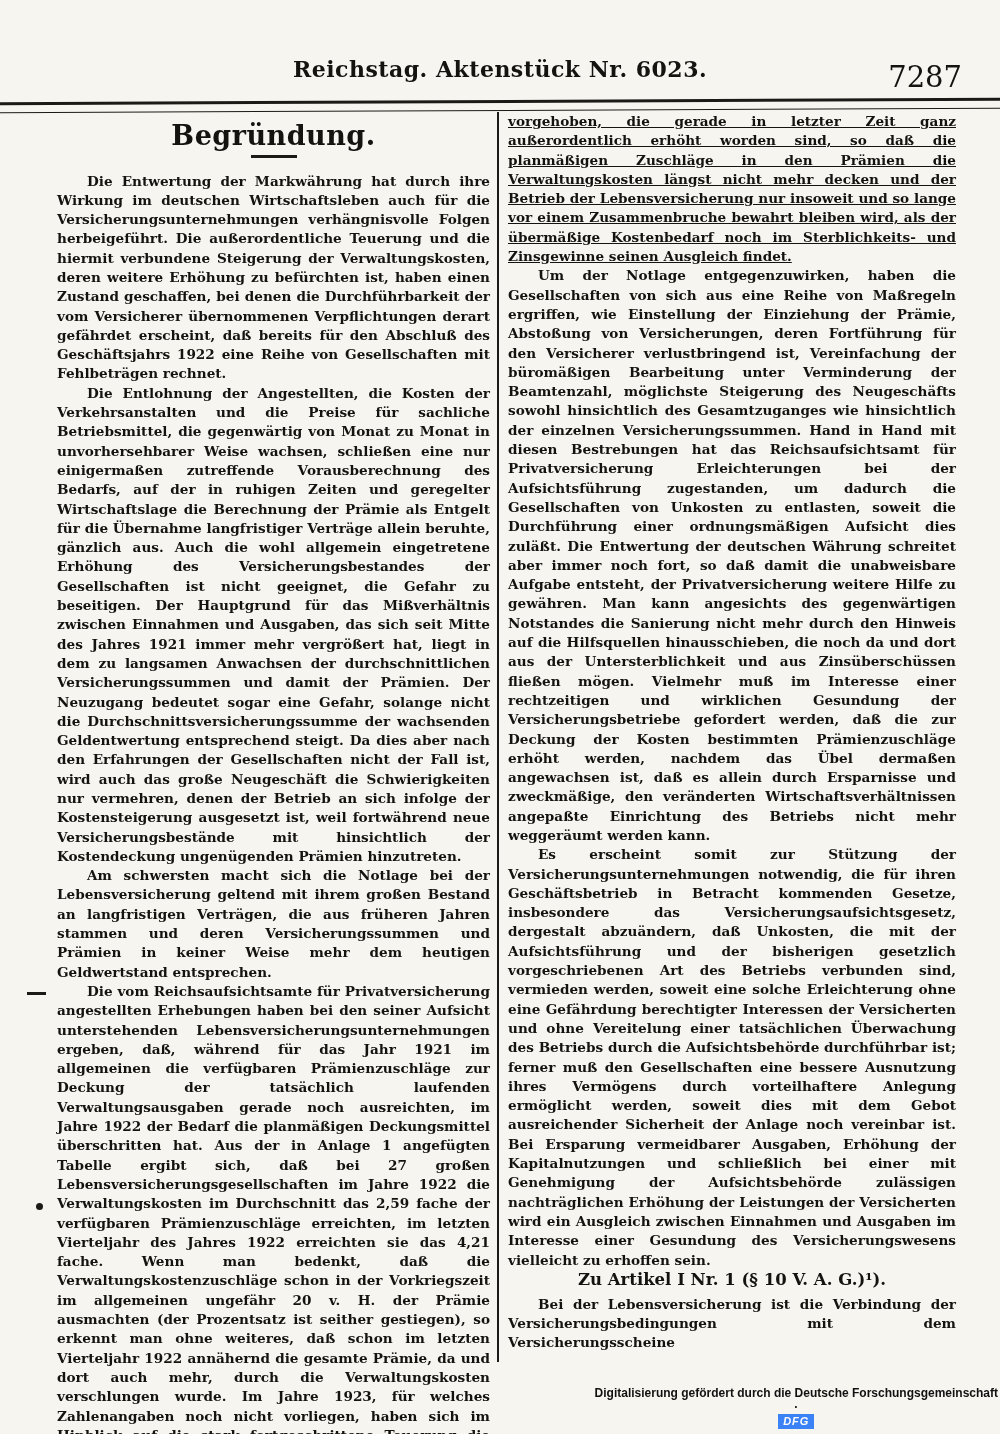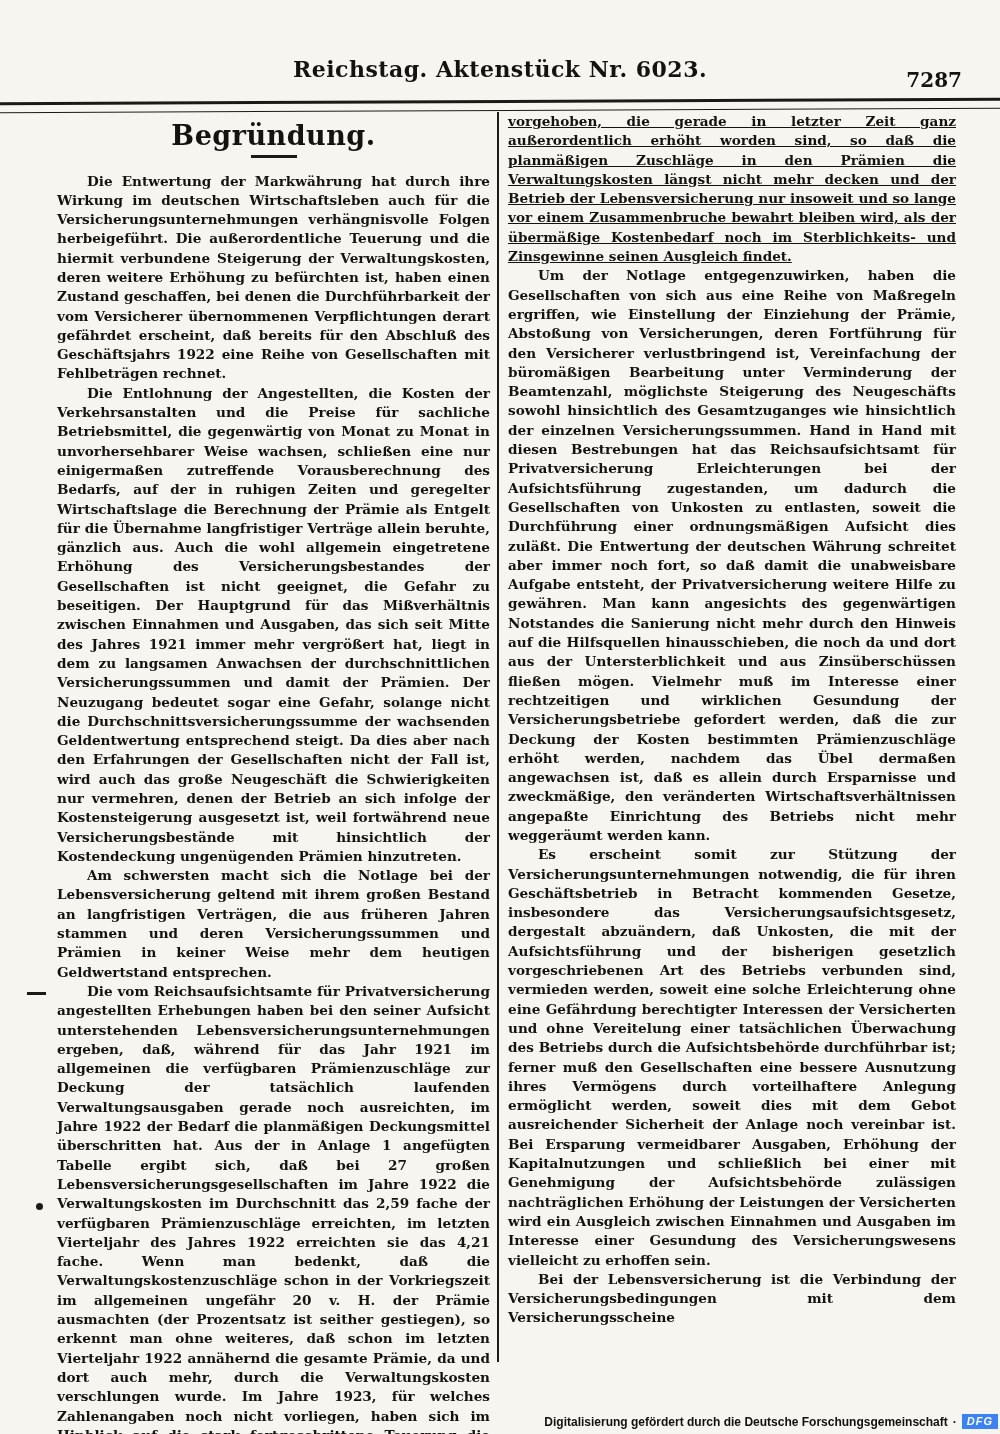--- a/index.html
+++ b/index.html
@@ -9,21 +9,21 @@
     font-family:"DejaVu Serif","Liberation Serif",serif;
     color:#151310;
   }
   .page{position:absolute;inset:0;border-radius:25px;}
   
   .header-center{
     position:absolute;top:56px;left:0;width:1000px;text-align:center;
     font-size:22px;font-weight:bold;letter-spacing:.5px;
   }
   .page-number{
-    position:absolute;top:68px;right:38px;font-size:20px;font-weight:bold;
+    position:absolute;top:60px;right:38px;font-size:29px;font-weight:normal;
   }
   .header-rule{
     position:absolute;top:100px;left:0;width:1002px;height:7px;
     border-top:3px solid #1c1a17;border-bottom:1.5px solid #1c1a17;
     transform:rotate(-0.25deg);
   }
   
   .col-divider{
     position:absolute;top:112px;left:497px;width:2px;height:1250px;background:#1c1a17;
   }
@@ -48,22 +48,23 @@
     text-align:center;font-size:19px;font-weight:bold;margin:16px 0 6px 0;
   }
   .article-heading{
     text-align:center;font-size:16.5px;font-weight:bold;margin:0 0 6px 0;
   }
   
   .margin-dash{position:absolute;left:27px;top:992px;width:19px;height:2.5px;background:#1c1a17;}
   .margin-dot{position:absolute;left:36px;top:1203px;width:7px;height:7px;border-radius:50%;background:#1c1a17;}
   
   .digit-bar{
-    position:absolute;right:2px;bottom:5px;display:flex;align-items:center;gap:5px;
+    position:absolute;right:2px;bottom:5px;display:flex;align-items:center;
     font-family:"Liberation Sans","DejaVu Sans",sans-serif;
+    flex-direction:column;
   }
   .digit-note{font-size:12px;font-weight:bold;color:#111;}
   .dfg-logo{
     display:inline-block;padding:1px 5px 2px 5px;font-size:11px;font-weight:bold;
     font-style:italic;color:#ffffff;background:#3b82f6;letter-spacing:1px;
   }
 </style>
 </head>
 <body>
 
@@ -85,20 +86,21 @@
     <p class="body-par">Die Entlohnung der Angestellten, die Kosten der Verkehrsanstalten und die Preise für sachliche Betriebsmittel, die gegenwärtig von Monat zu Monat in unvorhersehbarer Weise wachsen, schließen eine nur einigermaßen zutreffende Vorausberechnung des Bedarfs, auf der in ruhigen Zeiten und geregelter Wirtschaftslage die Berechnung der Prämie als Entgelt für die Übernahme langfristiger Verträge allein beruhte, gänzlich aus. Auch die wohl allgemein eingetretene Erhöhung des Versicherungsbestandes der Gesellschaften ist nicht geeignet, die Gefahr zu beseitigen. Der Hauptgrund für das Mißverhältnis zwischen Einnahmen und Ausgaben, das sich seit Mitte des Jahres 1921 immer mehr vergrößert hat, liegt in dem zu langsamen Anwachsen der durchschnittlichen Versicherungssummen und damit der Prämien. Der Neuzugang bedeutet sogar eine Gefahr, solange nicht die Durchschnittsversicherungssumme der wachsenden Geldentwertung entsprechend steigt. Da dies aber nach den Erfahrungen der Gesellschaften nicht der Fall ist, wird auch das große Neugeschäft die Schwierigkeiten nur vermehren, denen der Betrieb an sich infolge der Kostensteigerung ausgesetzt ist, weil fortwährend neue Versicherungsbestände mit hinsichtlich der Kostendeckung ungenügenden Prämien hinzutreten.</p>
     <p class="body-par">Am schwersten macht sich die Notlage bei der Lebensversicherung geltend mit ihrem großen Bestand an langfristigen Verträgen, die aus früheren Jahren stammen und deren Versicherungssummen und Prämien in keiner Weise mehr dem heutigen Geldwertstand entsprechen.</p>
     <p class="body-par">Die vom Reichsaufsichtsamte für Privatversicherung angestellten Erhebungen haben bei den seiner Aufsicht unterstehenden Lebensversicherungsunternehmungen ergeben, daß, während für das Jahr 1921 im allgemeinen die verfügbaren Prämienzuschläge zur Deckung der tatsächlich laufenden Verwaltungsausgaben gerade noch ausreichten, im Jahre 1922 der Bedarf die planmäßigen Deckungsmittel überschritten hat. Aus der in Anlage 1 angefügten Tabelle ergibt sich, daß bei 27 großen Lebensversicherungsgesellschaften im Jahre 1922 die Verwaltungskosten im Durchschnitt das 2,59 fache der verfügbaren Prämienzuschläge erreichten, im letzten Vierteljahr des Jahres 1922 erreichten sie das 4,21 fache. Wenn man bedenkt, daß die Verwaltungskostenzuschläge schon in der Vorkriegszeit im allgemeinen ungefähr 20 v. H. der Prämie ausmachten (der Prozentsatz ist seither gestiegen), so erkennt man ohne weiteres, daß schon im letzten Vierteljahr 1922 annähernd die gesamte Prämie, da und dort auch mehr, durch die Verwaltungskosten verschlungen wurde. Im Jahre 1923, für welches Zahlenangaben noch nicht vorliegen, haben sich im Hinblick auf die stark fortgeschrittene Teuerung die Verhältnisse naturgemäß erheblich verschlechtert.</p>
 
   </div>
 
   <div class="col col-right">
     <p class="body-par no-indent">vorgehoben, die gerade in letzter Zeit ganz außerordentlich erhöht worden sind, so daß die planmäßigen Zuschläge in den Prämien die Verwaltungskosten längst nicht mehr decken und der Betrieb der Lebensversicherung nur insoweit und so lange vor einem Zusammenbruche bewahrt bleiben wird, als der übermäßige Kostenbedarf noch im Sterblichkeits- und Zinsgewinne seinen Ausgleich findet.</p>
     <p class="body-par">Um der Notlage entgegenzuwirken, haben die Gesellschaften von sich aus eine Reihe von Maßregeln ergriffen, wie Einstellung der Einziehung der Prämie, Abstoßung von Versicherungen, deren Fortführung für den Versicherer verlustbringend ist, Vereinfachung der büromäßigen Bearbeitung unter Verminderung der Beamtenzahl, möglichste Steigerung des Neugeschäfts sowohl hinsichtlich des Gesamtzuganges wie hinsichtlich der einzelnen Versicherungssummen. Hand in Hand mit diesen Bestrebungen hat das Reichsaufsichtsamt für Privatversicherung Erleichterungen bei der Aufsichtsführung zugestanden, um dadurch die Gesellschaften von Unkosten zu entlasten, soweit die Durchführung einer ordnungsmäßigen Aufsicht dies zuläßt. Die Entwertung der deutschen Währung schreitet aber immer noch fort, so daß damit die unabweisbare Aufgabe entsteht, der Privatversicherung weitere Hilfe zu gewähren. Man kann angesichts des gegenwärtigen Notstandes die Sanierung nicht mehr durch den Hinweis auf die Hilfsquellen hinausschieben, die noch da und dort aus der Untersterblichkeit und aus Zinsüberschüssen fließen mögen. Vielmehr muß im Interesse einer rechtzeitigen und wirklichen Gesundung der Versicherungsbetriebe gefordert werden, daß die zur Deckung der Kosten bestimmten Prämienzuschläge erhöht werden, nachdem das Übel dermaßen angewachsen ist, daß es allein durch Ersparnisse und zweckmäßige, den veränderten Wirtschaftsverhältnissen angepaßte Einrichtung des Betriebs nicht mehr weggeräumt werden kann.</p>
     <p class="body-par">Es erscheint somit zur Stützung der Versicherungsunternehmungen notwendig, die für ihren Geschäftsbetrieb in Betracht kommenden Gesetze, insbesondere das Versicherungsaufsichtsgesetz, dergestalt abzuändern, daß Unkosten, die mit der Aufsichtsführung und der bisherigen gesetzlich vorgeschriebenen Art des Betriebs verbunden sind, vermieden werden, soweit eine solche Erleichterung ohne eine Gefährdung berechtigter Interessen der Versicherten und ohne Vereitelung einer tatsächlichen Überwachung des Betriebs durch die Aufsichtsbehörde durchführbar ist; ferner muß den Gesellschaften eine bessere Ausnutzung ihres Vermögens durch vorteilhaftere Anlegung ermöglicht werden, soweit dies mit dem Gebot ausreichender Sicherheit der Anlage noch vereinbar ist. Bei Ersparung vermeidbarer Ausgaben, Erhöhung der Kapitalnutzungen und schließlich bei einer mit Genehmigung der Aufsichtsbehörde zulässigen nachträglichen Erhöhung der Leistungen der Versicherten wird ein Ausgleich zwischen Einnahmen und Ausgaben im Interesse einer Gesundung des Versicherungswesens vielleicht zu erhoffen sein.</p>
+    <div class="article-heading">Zu Artikel I Nr. 1 (§ 10 V. A. G.)¹).</div>
     <p class="body-par">Bei der Lebensversicherung ist die Verbindung der Versicherungsbedingungen mit dem Versicherungsscheine</p>
 
   </div>
 
   <div class="digit-bar">
     <span class="digit-note">Digitalisierung gefördert durch die Deutsche Forschungsgemeinschaft</span>
     <span class="digit-note">·</span>
     <span class="dfg-logo">DFG</span>
   </div>
 

